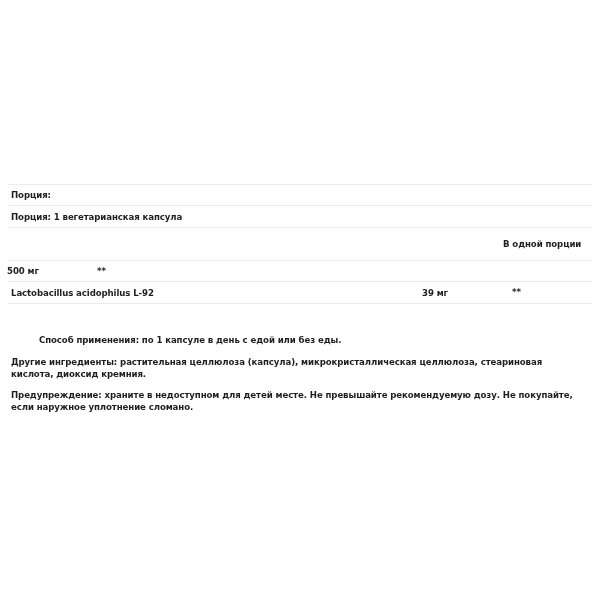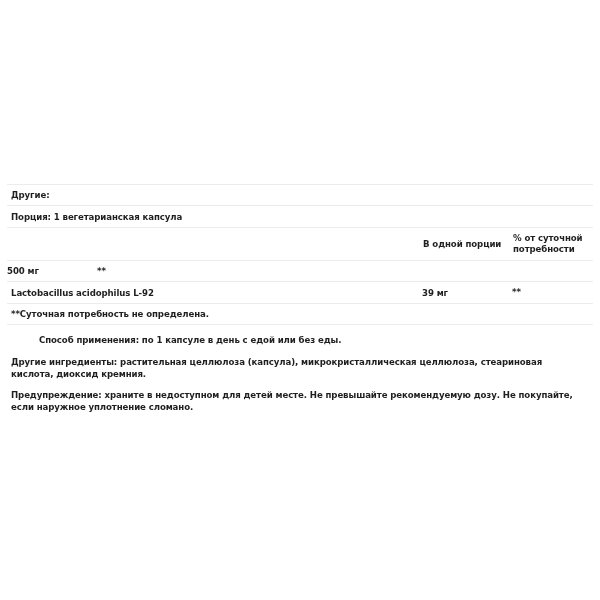--- a/index.html
+++ b/index.html
@@ -28,39 +28,35 @@
     }
     #p1 { top: 334px; padding-left: 28px; }
     #p2 { top: 356px; }
     #p3 { top: 389px; }
   </style>
 </head>
 <body>
 
 <div class="table">
   <div class="row h21">
-    <span class="full">Другие:</span>
+    <span class="full">Порция:</span>
   </div>
   <div class="row h22">
     <span class="full">Порция: 1 вегетарианская капсула</span>
   </div>
   <div class="row head">
     <span class="c1"></span>
     <span class="c2">В одной порции</span>
-    <span class="c3">% от суточной потребности</span>
   </div>
   <div class="row h21">
     <span class="c2">500 мг</span>
     <span class="c3">**</span>
   </div>
   <div class="row h22">
     <span class="c1">Lactobacillus acidophilus L-92</span>
     <span class="c2">39 мг</span>
     <span class="c3">**</span>
   </div>
-  <div class="row h21">
-    <span class="full">**Суточная потребность не определена.</span>
-  </div>
 </div>
 
 <div class="para" id="p1">Способ применения:  по 1 капсуле в день с едой или без еды.</div>
 <div class="para" id="p2">Другие ингредиенты: растительная целлюлоза (капсула), микрокристаллическая целлюлоза, стеариновая кислота, диоксид кремния.</div>
 <div class="para" id="p3">Предупреждение: храните в недоступном для детей месте. Не превышайте рекомендуемую дозу. Не покупайте, если наружное уплотнение сломано.</div>
 
 </body></html>

